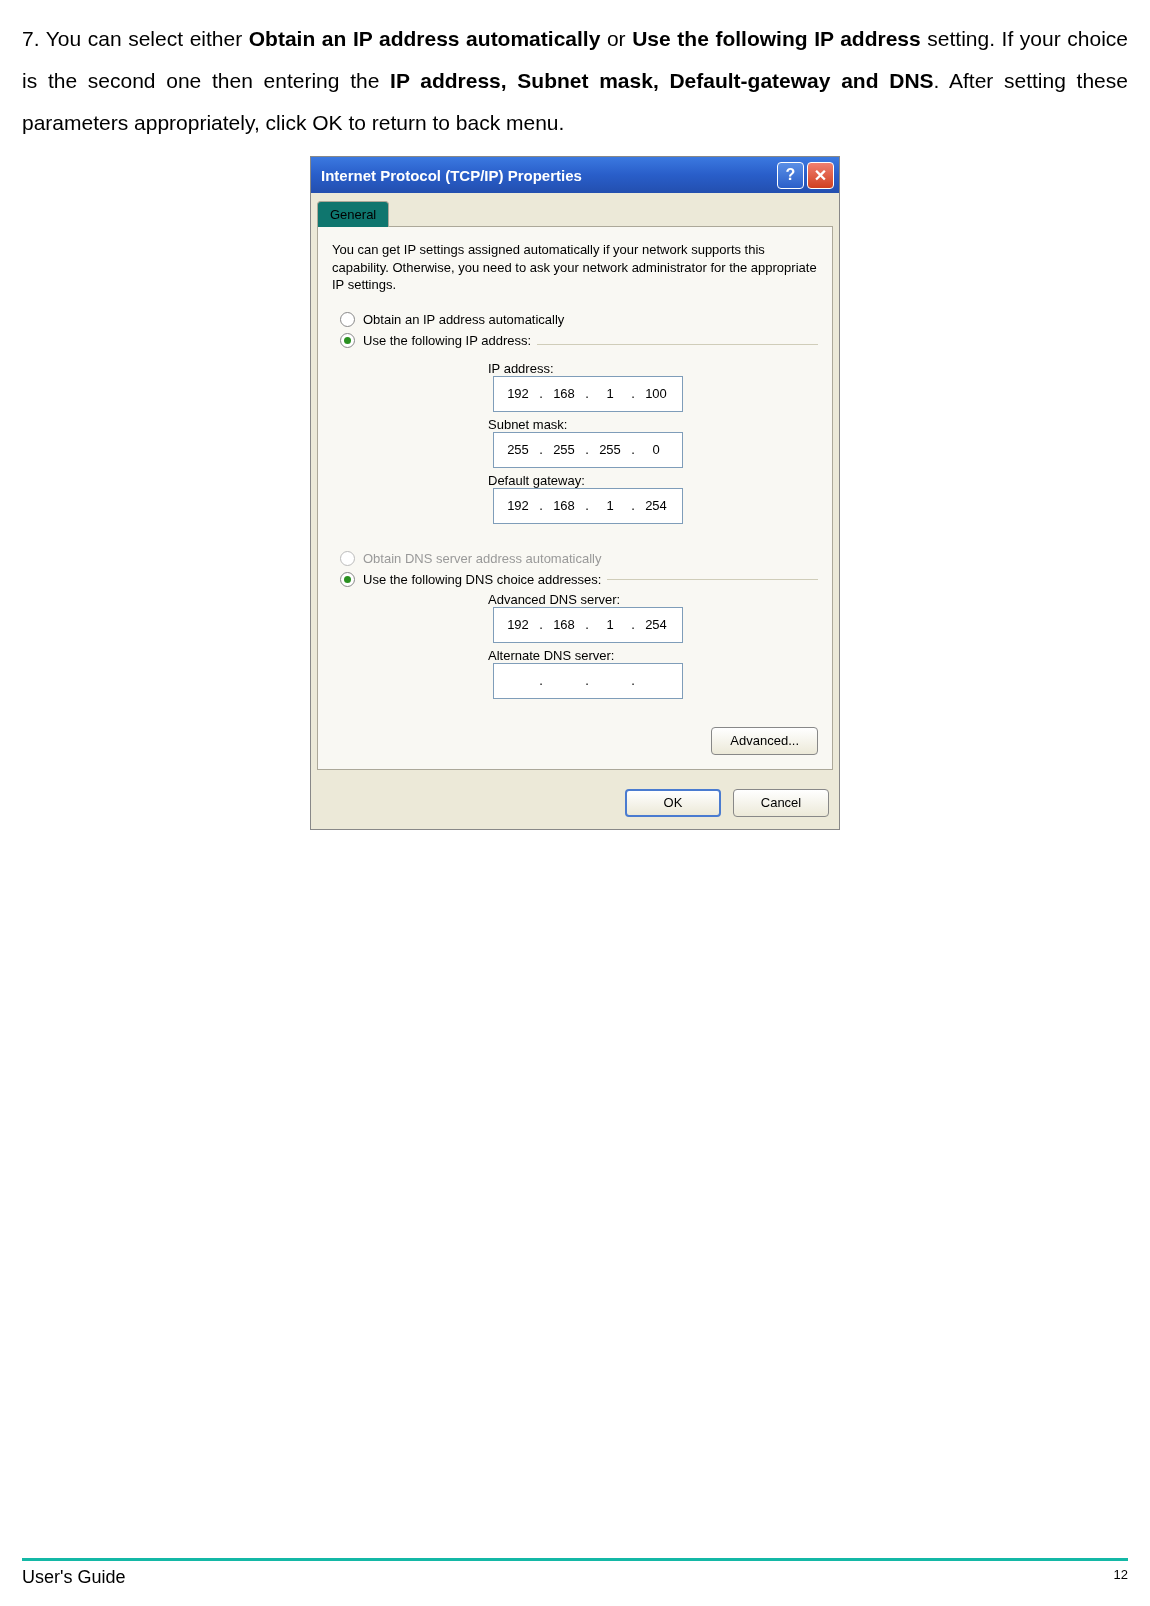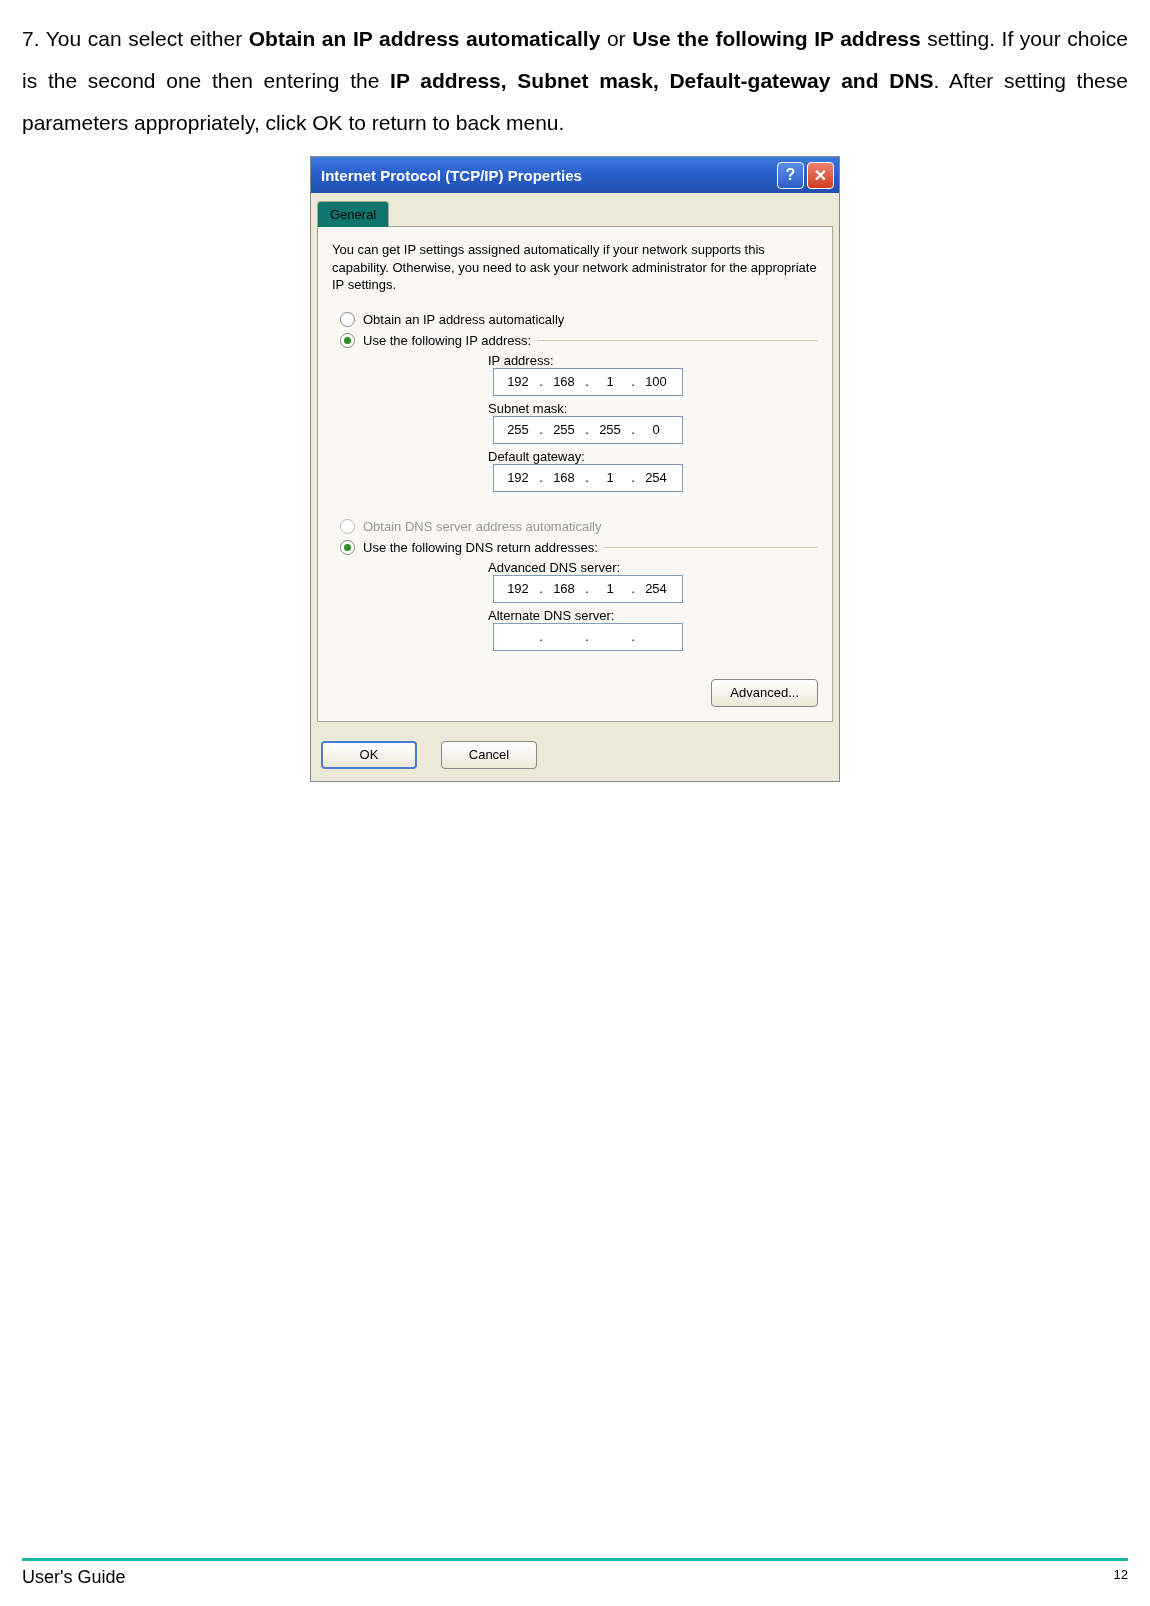--- a/index.html
+++ b/index.html
@@ -131,21 +131,21 @@
       flex-direction: column;
     }
     .field-label {
       width: 200px;
       font-size: 13px;
     }
     .ip-input {
       display: flex;
       align-items: center;
       width: 190px;
-      height: 28px;
+      height: 36px;
       background: #fff;
       border: 1px solid #7f9db9;
       font-size: 13px;
       padding: 0 4px;
     }
     .ip-oct {
       width: 40px;
       text-align: center;
     }
     .ip-dot {
@@ -167,22 +167,23 @@
       display: flex;
       align-items: center;
       justify-content: center;
       min-width: 96px;
     }
     .btn.default {
       border: 2px solid #4a7bd0;
     }
     .bottom-bar {
       display: flex;
-      gap: 24px;
-      padding: 10px 20px 12px 10px;
+      justify-content: flex-end;
+      gap: 12px;
+      padding: 10px 10px 12px 10px;
       background: #ece9d8;
     }
     .footer {
       position: absolute;
       bottom: 18px;
       left: 22px;
       right: 22px;
       border-top: 3px solid #14b8a6;
       padding-top: 6px;
       display: flex;
@@ -215,21 +216,21 @@
     </div>
     <div class="tab-content">
       <div class="intro-text">You can get IP settings assigned automatically if your network supports this capability. Otherwise, you need to ask your network administrator for the appropriate IP settings.</div>
 
       <div class="radio-row">
         <div class="radio"></div>
         <span class="radio-label">Obtain an IP address automatically</span>
       </div>
 
       <div class="fieldset-header">
-        <div class="radio-row" style="margin:0 0 0 8px;">
+        <div class="radio-row" style="margin:0 0 8px 8px;">
           <div class="radio selected"></div>
           <span class="radio-label">Use the following IP address:</span>
         </div>
         <div class="line"></div>
       </div>
 
       <div class="field-row">
         <div class="field-label">IP address:</div>
         <div class="ip-input">
           <span class="ip-oct">192</span>
@@ -271,21 +272,21 @@
       <div style="height:18px;"></div>
 
       <div class="radio-row">
         <div class="radio disabled"></div>
         <span class="radio-label disabled">Obtain DNS server address automatically</span>
       </div>
 
       <div class="fieldset-header">
         <div class="radio-row" style="margin:0 0 0 8px;">
           <div class="radio selected"></div>
-          <span class="radio-label">Use the following DNS return addresses:</span>
+          <span class="radio-label">Use the following DNS choice addresses:</span>
         </div>
         <div class="line"></div>
       </div>
 
       <div class="field-row">
         <div class="field-label">Advanced DNS server:</div>
         <div class="ip-input">
           <span class="ip-oct">192</span>
             <span class="ip-dot">.</span>
           <span class="ip-oct">168</span>

